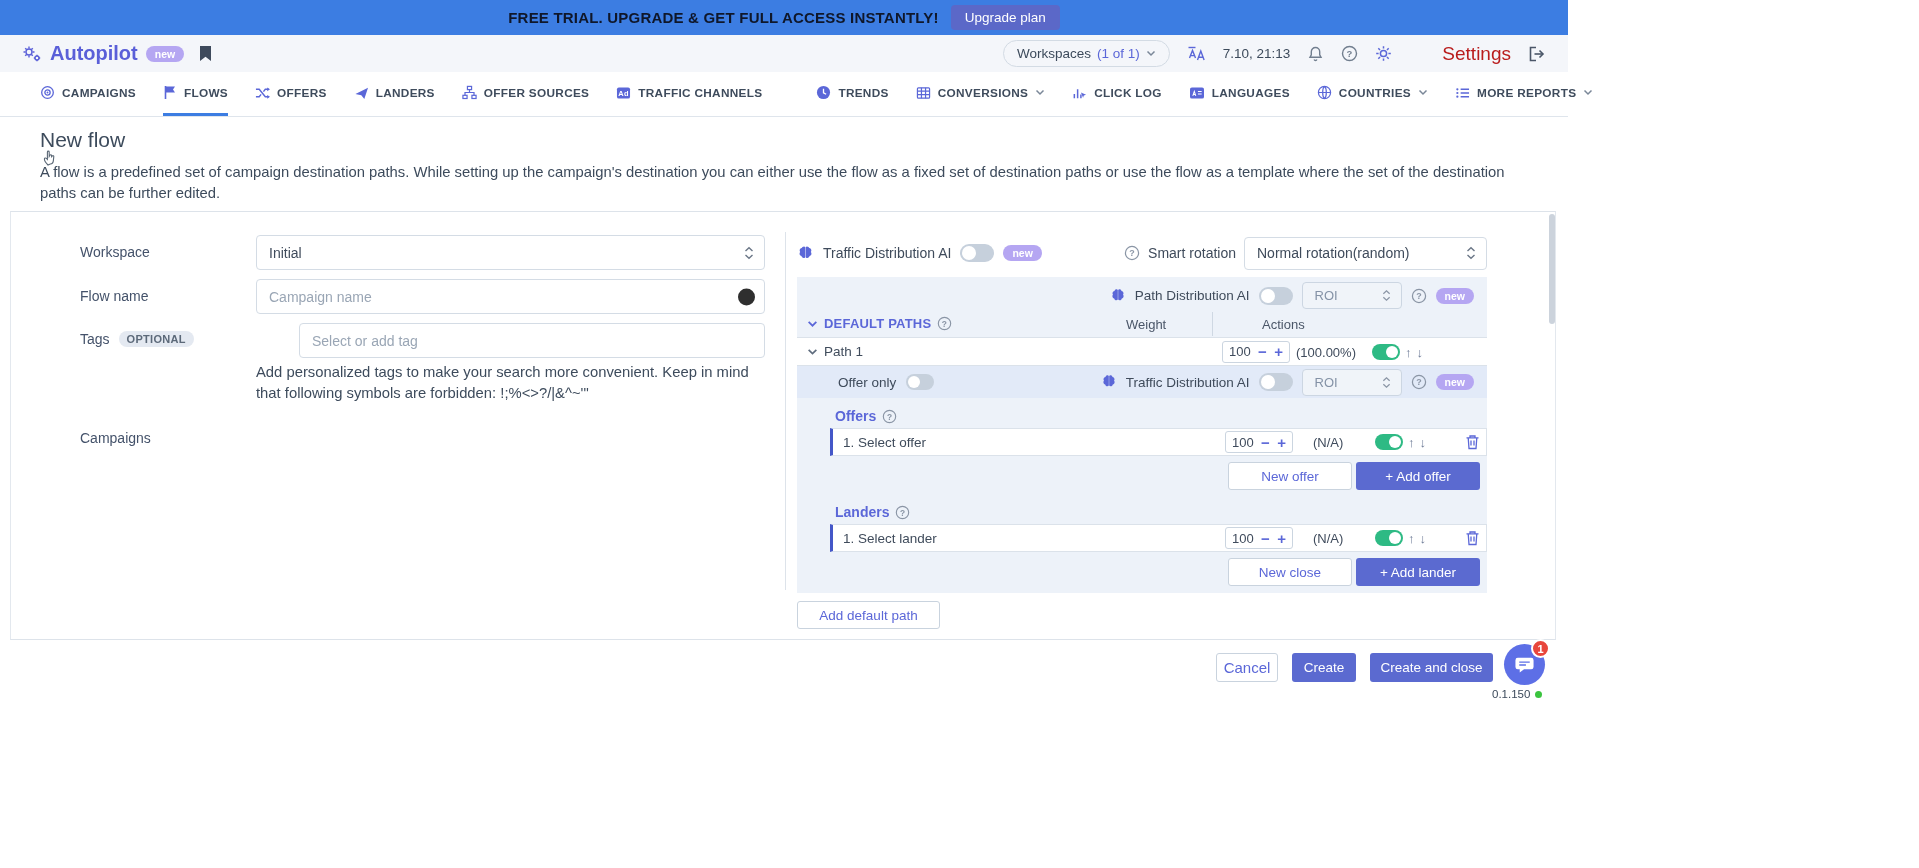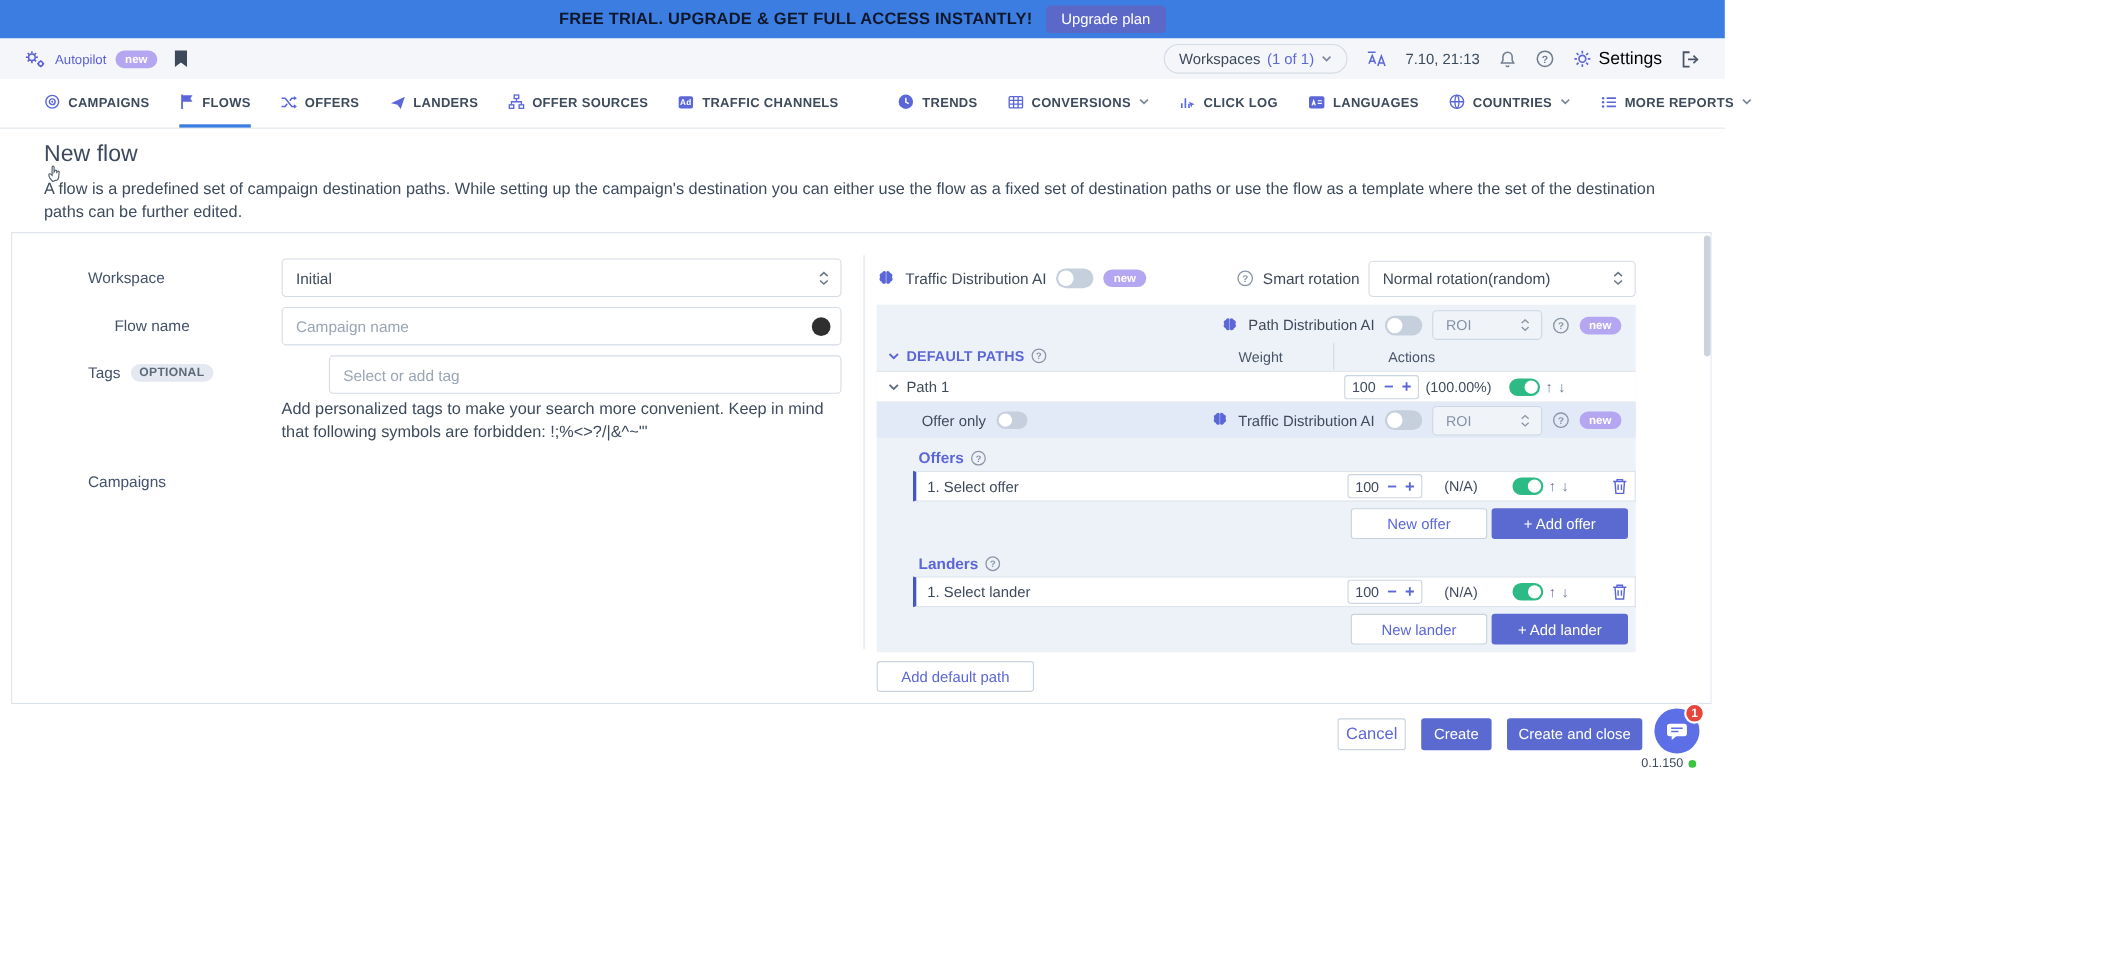--- a/index.html
+++ b/index.html
@@ -10,30 +10,30 @@
   
   .banner { position:absolute; left:0; top:0; width:1568px; height:35px; background:#3c7de2;
             display:flex; align-items:center; justify-content:center; gap:12px; }
   .banner-text { color:#0f172a; font-size:15px; font-weight:700; letter-spacing:.2px; }
   .banner-btn { background:#5b68c8; color:#fff; font-size:13.5px; padding:5px 14px; border-radius:4px; border:none; cursor:pointer; }
 
   
   .header { position:absolute; left:0; top:35px; width:1568px; height:37px; background:#f4f6fa;
             display:flex; align-items:center; padding:0 22px; }
   .brand-wrap { display:flex; align-items:center; gap:8px; }
-  .brand { color:#5a5fd8; font-weight:400; font-size:12px; }
+  .brand { color:#5a5fd8; font-weight:700; font-size:20px; }
   .badge-new { background:#b5a6f2; color:#fff; font-size:10.5px; font-weight:700; border-radius:9px; padding:2px 9px; }
   .bookmark { margin-left:14px; }
   .h-right { margin-left:auto; display:flex; align-items:center; gap:17px; }
   .ws-pill { border:1px solid #d3dbe4; border-radius:16px; padding:5px 13px; display:flex; align-items:center; gap:6px;
              font-size:13.5px; color:#3c4a5b; cursor:pointer; }
   .ws-count { color:#5b67d8; }
   .h-time { font-size:13.5px; color:#3c4a5b; }
   .settings-wrap { display:flex; align-items:center; gap:6px; cursor:pointer; }
-  .settings-label { color:#000000; font-size:16px; }
+  .settings-label { color:#b91c1c; font-size:19px;margin-left:44px; }
 
   
   .nav { position:absolute; left:0; top:72px; width:1568px; height:45px; background:#fff; border-bottom:1px solid #dfe5ec;
          display:flex; align-items:stretch; padding-left:40px; gap:27px; }
   .tab { display:flex; align-items:center; gap:7px; font-size:11.8px; font-weight:700; color:#3e4b5c;
          letter-spacing:.3px; border-bottom:3px solid transparent; cursor:pointer; white-space:nowrap; }
   .tab.active { border-bottom-color:#3c7de2; }
   .nav-sep { width:1px; background:#e3e9f0; }
 
   
@@ -337,21 +337,21 @@
   <div class="sel" style="position:absolute; left:256px; top:235px; width:509px; height:35px;">
     <span class="sel-val">Initial</span>
     <svg width="10" height="14" viewBox="0 0 10 14">
           <g fill="none" stroke="#6a7686" stroke-width="1.4">
             <polyline points="1.5,5 5,1.8 8.5,5"></polyline>
             <polyline points="1.5,9 5,12.2 8.5,9"></polyline>
           </g>
         </svg>
   </div>
 
-  <div class="flabel" style="top:288px;margin-left:24px;">Flow name</div>
+  <div class="flabel" style="top:288px;">Flow name</div>
   <div class="inp-wrap" style="left:256px; top:279px; width:509px; height:35px;">
     <input class="ti" placeholder="Campaign name" style="">
     <div class="black-dot"></div>
   </div>
 
   <div class="flabel" style="top:331px; display:flex; align-items:center;">
     <span>Tags</span>
     <span class="opt-badge">OPTIONAL</span>
   </div>
   <div class="inp-wrap" style="left:256px; top:323px; width:509px; height:35px;padding-left:43px;">
@@ -530,21 +530,21 @@
         <span>↓</span>
       </div>
       <svg class="trash-pos" style="left:632px;" width="15" height="16" viewBox="0 0 15 16">
         <g stroke="#5b67d8" stroke-width="1.3" fill="none">
           <path d="M1.5 3.8h12M5 3.8V2h5v1.8M3.2 3.8l.8 10.7h7l.8-10.7M6 6.5v5M9 6.5v5"></path>
         </g>
       </svg>
     </div>
 
     <div class="btns-row">
-      <button class="btn-outline">New lander</button>
+      <button class="btn-outline">New close</button>
       <button class="btn-primary">+ Add lander</button>
     </div>
   </div>
 
   <button class="add-default">Add default path</button>
 
   <div class="footer-btns">
     <button class="f-cancel">Cancel</button>
     <button class="f-create">Create</button>
     <button class="f-createclose">Create and close</button>

